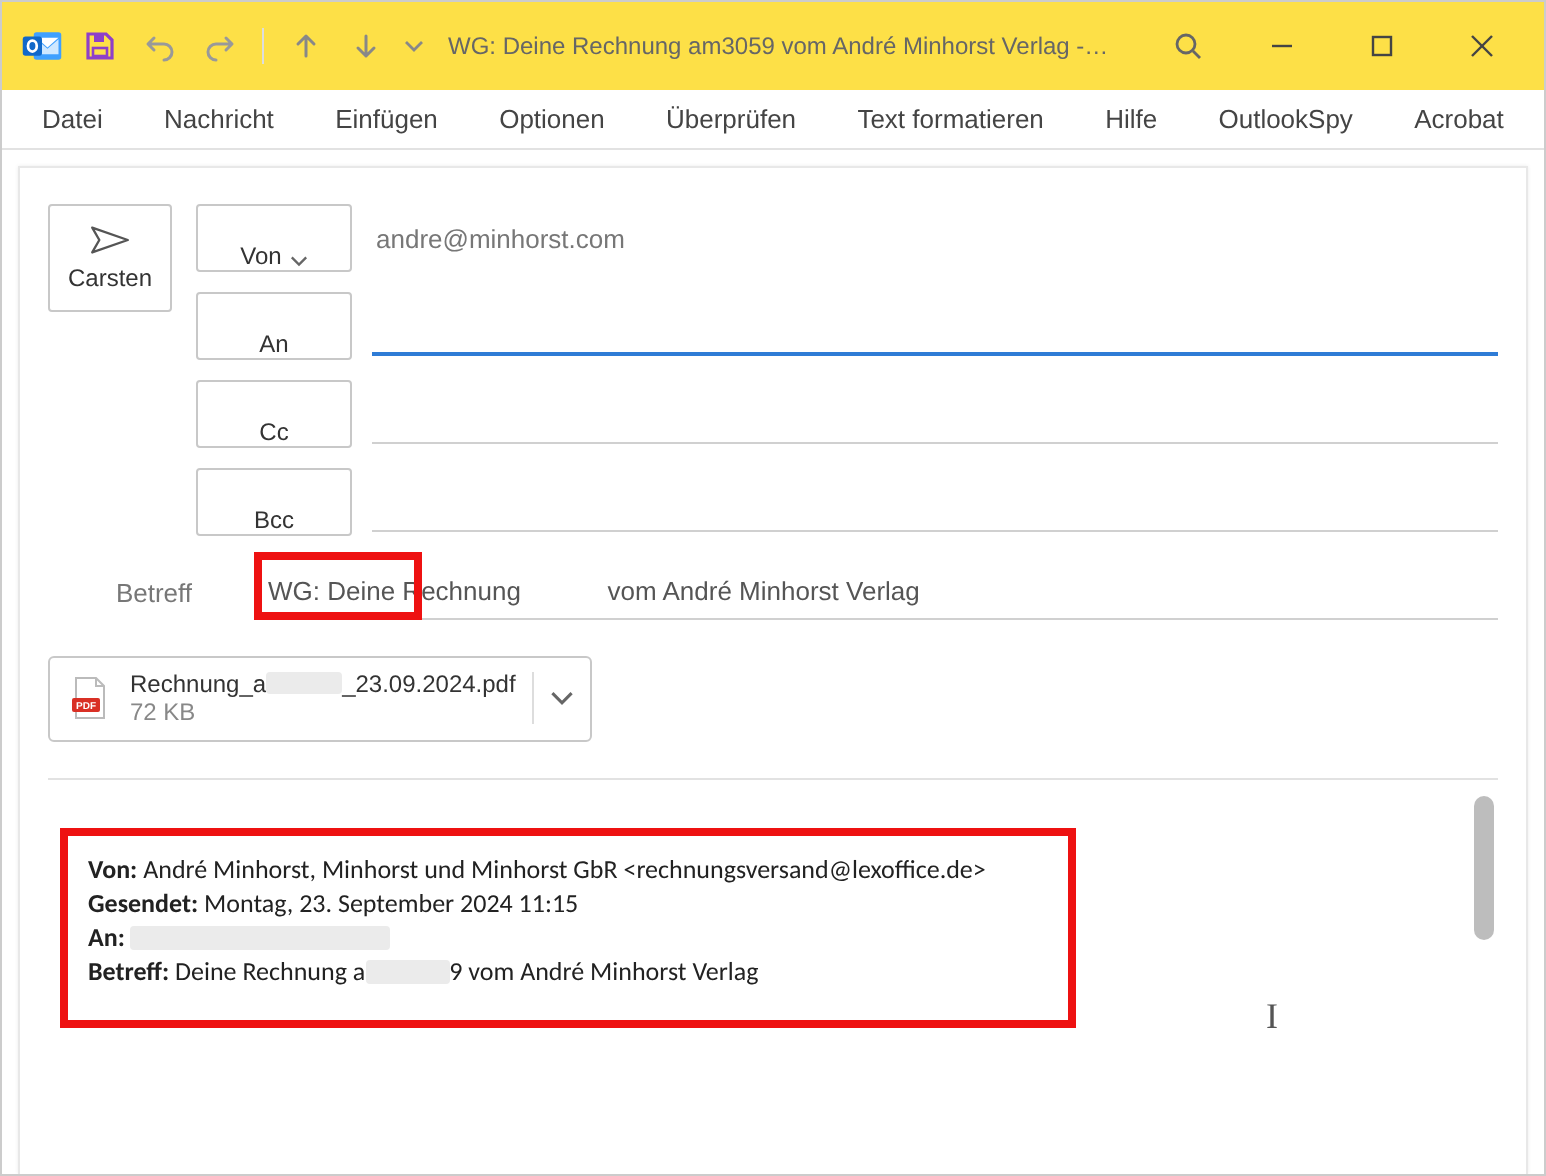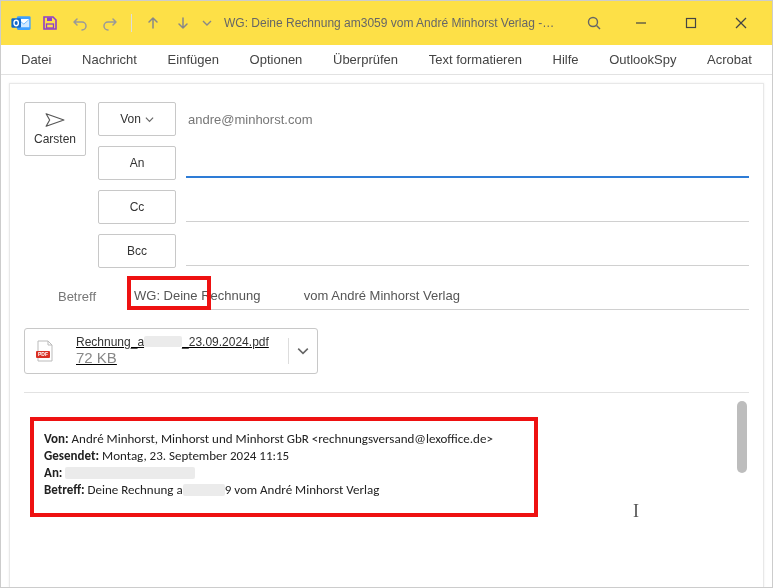--- a/index.html
+++ b/index.html
@@ -19,38 +19,38 @@
 .menubar { height:30px; background:#fff; display:flex; align-items:center; padding:0 10px; gap:2px; border-bottom:1px solid #e2e2e2;justify-content:space-between; }
 .menu-item { padding:4px 10px; color:#444; font-size:13px; cursor:pointer; border-radius:3px; }
 
 
 .compose-wrap { padding:18px 14px 0 14px; background:#fff; margin:8px 8px 0 8px; border:1px solid #e8e8e8; border-bottom:none; box-shadow:0 0 2px rgba(0,0,0,0.08); position:relative; height: calc(100% - 82px); }
 .compose-top { display:flex; gap:12px; }
 .send-btn { width:62px; height:54px; border:1px solid #c8c8c8; border-radius:2px; display:flex; flex-direction:column; align-items:center; justify-content:center; gap:4px; cursor:pointer; background:#fff; }
 .send-label { font-size:12px; color:#333; }
 .fields-col { flex:1; display:flex; flex-direction:column; gap:10px; }
 .field-row { display:flex; align-items:center; gap:10px; }
-.field-btn { width:78px; height:34px; border:1px solid #c8c8c8; border-radius:2px; display:flex; align-items:center; justify-content:center; font-size:12px; color:#333; cursor:pointer; background:#fff; gap:4px; }
+.field-btn { width:78px; height:34px; border:1px solid #c8c8c8; border-radius:2px; display:flex; align-items:flex-end; justify-content:center; font-size:12px; color:#333; cursor:pointer; background:#fff; gap:4px; }
 .field-input { flex:1; border:none; border-bottom:1px solid #d0d0d0; height:30px; font-size:13px; color:#444; padding:2px 2px; outline:none; background:transparent; }
 .field-input.focused { border-bottom:2px solid #2e7cd6; }
 .static-from { flex:1; color:#777; font-size:13px; padding-left:2px; }
 .subject-row { display:flex; align-items:center; gap:22px; margin-top:14px; }
 .subject-label { width:70px; text-align:center; color:#777; font-size:13px; margin-left:18px; }
 .subject-input-wrap { flex:1; position:relative; }
 .subject-input { width:100%; border:none; border-bottom:1px solid #d0d0d0; height:28px; font-size:13px; color:#555; outline:none; background:transparent; }
 .red-box-subject { position:absolute; left:-7px; top:-6px; width:84px; height:34px; border:4px solid #e11; pointer-events:none; }
 .redact { display:inline-block; background:#ebebeb; border-radius:2px; }
 
 
 .attach-row { margin-top:18px; }
-.attach-chip { display:inline-flex; align-items:center; border:1px solid #c8c8c8; border-radius:3px; padding:6px 8px; gap:19px; min-width:250px; background:#fff; cursor:pointer;text-decoration:underline; }
+.attach-chip { display:inline-flex; align-items:center; border:1px solid #c8c8c8; border-radius:3px; padding:6px 8px; gap:8px; min-width:250px; background:#fff; cursor:pointer; }
 .pdf-icon { width:24px; height:24px; }
 .attach-text { display:flex; flex-direction:column; line-height:1.2; }
 .attach-name { font-size:12px; color:#333; white-space:nowrap; }
-.attach-size { font-size:15px; color:#888; }
+.attach-size { font-size:12px; color:#888; }
 .attach-caret { margin-left:auto; color:#777; padding-left:8px; border-left:1px solid #ddd; height:26px; display:flex; align-items:center; }
 
 
 .body-area { margin-top:18px; border-top:1px solid #e2e2e2; height: calc(100% - 260px); position:relative; overflow:hidden; }
 .body-scroll { position:absolute; top:0; left:0; right:14px; bottom:0; overflow:hidden; padding:24px 6px 10px 6px; font-size:13px; color:#222; font-family:Calibri, Arial, sans-serif; }
 .quoted-box { border:4px solid #e11; padding:10px 10px 14px 10px; width:508px; }
 .q-line { margin-bottom:2px; font-size:13px; }
 .q-line b { font-weight:bold; }
 .greeting { margin-top:22px; margin-left:66px; font-size:14px; }
 .scrollbar { position:absolute; right:2px; top:6px; bottom:6px; width:10px; }

